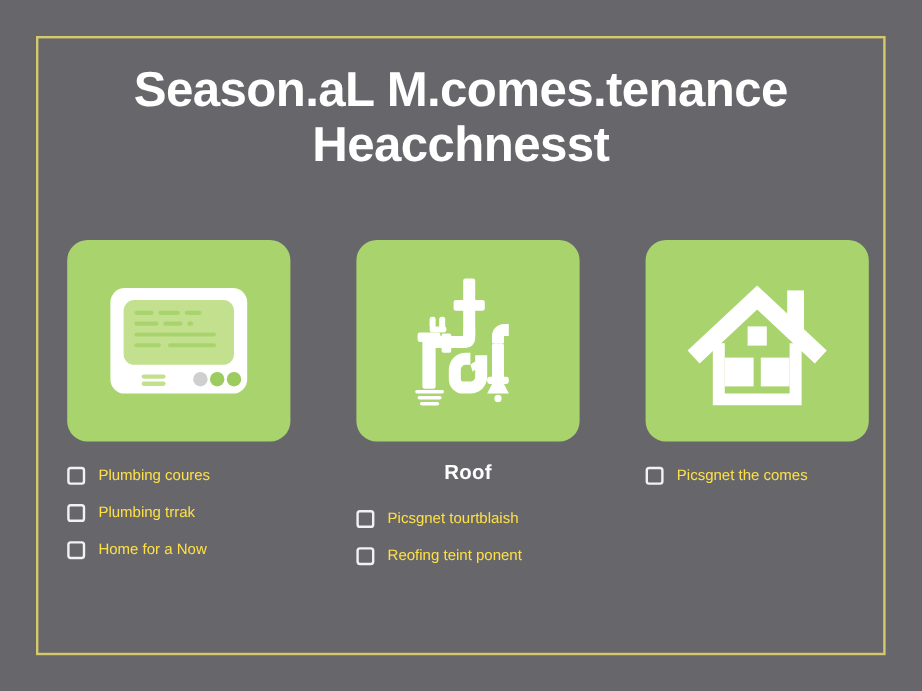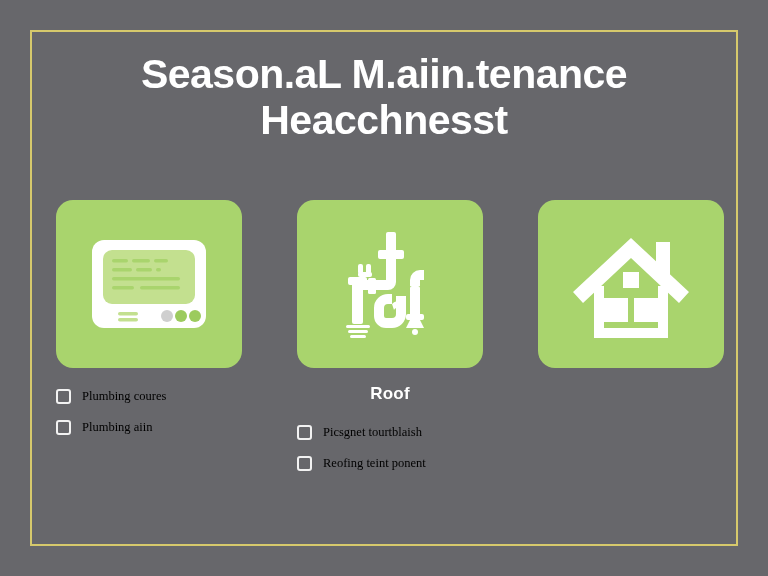--- a/index.html
+++ b/index.html
@@ -85,36 +85,35 @@
   .checkbox {
     width: 15px;
     height: 15px;
     min-width: 15px;
     border: 2px solid #f2f2f2;
     border-radius: 3px;
     box-sizing: border-box;
     background: transparent;
   }
   .check-label {
-    color: #000000;
+    color: #fde047;
     font-size: 12.5px;
     line-height: 1.1;
     white-space: nowrap;
-    font-family: Liberation Serif, serif;
   }
   svg { display: block; }
 </style>
 </head>
 <body>
 
 <div id="poster">
 
   <div id="frame"></div>
 
-  <div id="title">Season.aL M.aiin.tenance
+  <div id="title">Season.aL M.comes.tenance
 Heacchnesst</div>
 
   <div id="columns">
 
     <div class="column">
       <div class="icon-card" style="background:#a9d46d;">
         <span>
           <svg width="118" height="92" viewBox="0 0 118 92">
             <rect x="2" y="2" width="114" height="88" rx="12" fill="#ffffff"></rect>
             <rect x="13" y="12" width="92" height="54" rx="9" fill="#c3e08f"></rect>
@@ -137,21 +136,25 @@
           </svg>
         </span>
       </div>
       <ul class="checklist">
         <li class="check-item">
           <span class="checkbox"></span>
           <span class="check-label">Plumbing coures</span>
         </li>
         <li class="check-item">
           <span class="checkbox"></span>
-          <span class="check-label">Plumbing aiin</span>
+          <span class="check-label">Plumbing trrak</span>
+        </li>
+        <li class="check-item">
+          <span class="checkbox"></span>
+          <span class="check-label">Home for a Now</span>
         </li>
       </ul>
     </div>
 
     <div class="column">
       <div class="icon-card" style="background:#a9d46d;">
         <span>
           <svg width="112" height="112" viewBox="0 0 112 112">
             <g fill="#ffffff">
 
@@ -216,17 +219,21 @@
 
               <rect x="51" y="42" width="16" height="16"></rect>
 
               <rect x="32" y="68" width="24" height="24"></rect>
               <rect x="62" y="68" width="24" height="24"></rect>
             </g>
           </svg>
         </span>
       </div>
       <ul class="checklist">
+        <li class="check-item">
+          <span class="checkbox"></span>
+          <span class="check-label">Picsgnet the comes</span>
+        </li>
       </ul>
     </div>
 
   </div>
 </div>
 
 </body></html>

